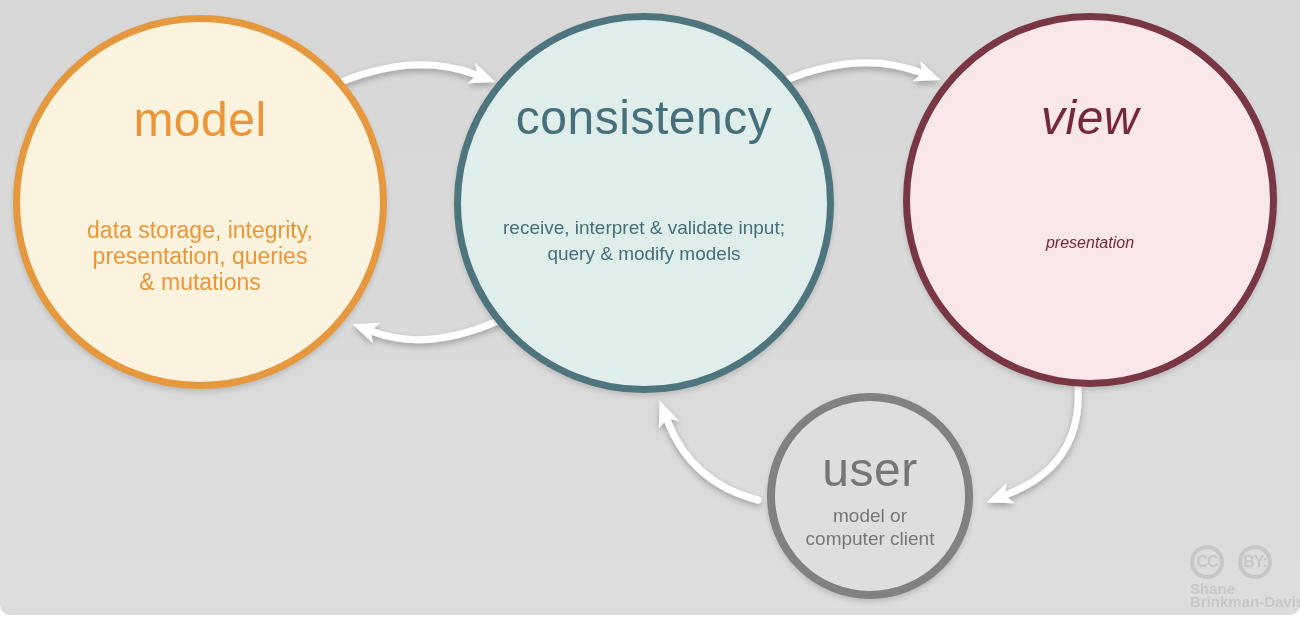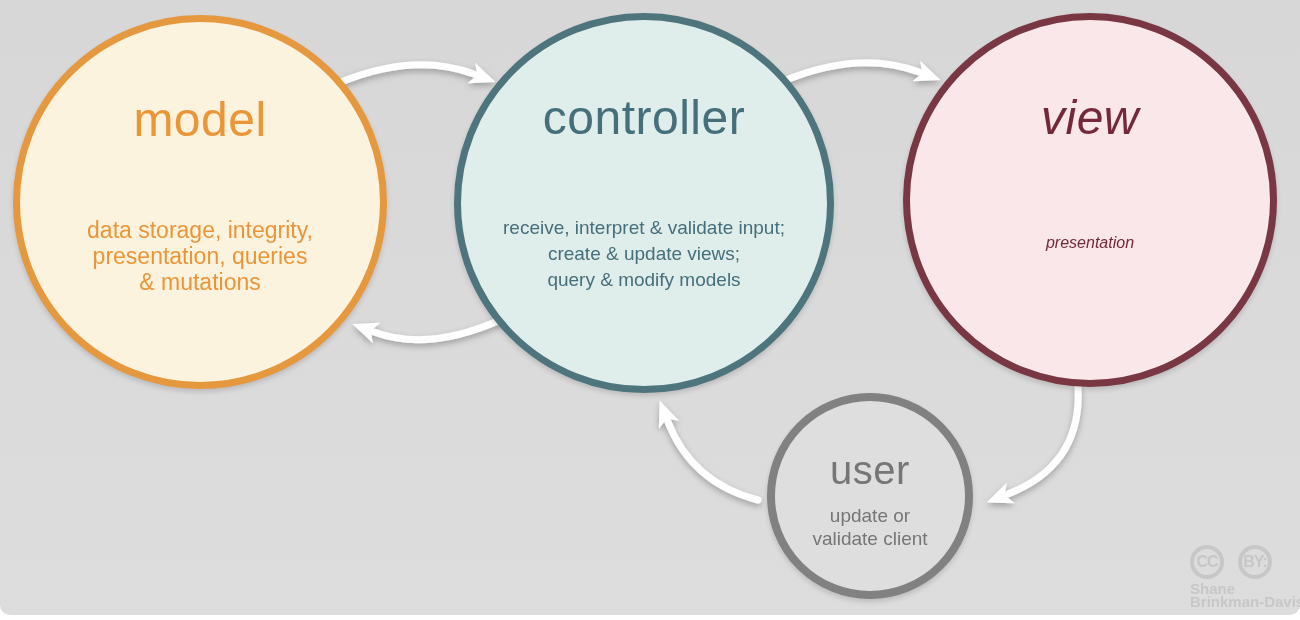--- a/index.html
+++ b/index.html
@@ -61,21 +61,21 @@
   }
 
   .node-model      { left: 13px;  top: 15px;  width: 374px; height: 374px; }
   .node-controller { left: 454px; top: 13px;  width: 380px; height: 380px; }
   .node-view       { left: 903px; top: 13px;  width: 374px; height: 374px; font-style: italic; }
   .node-user       { left: 767px; top: 393px; width: 206px; height: 206px; border-width: 8px; }
 
   .node-model .title,
   .node-controller .title,
   .node-view .title { top: 74px; font-size: 48px; line-height: 48px; }
-  .node-user .title { top: 48px; font-size: 40px; line-height: 42px; }
+  .node-user .title { top: 48px; font-size: 48px; line-height: 42px; }
 
   .node-model .desc      { top: 195px; font-size: 23px; line-height: 26px; }
   .node-controller .desc { top: 195px; font-size: 19px; line-height: 26px; }
   .node-view .desc       { top: 210px; font-size: 16px; line-height: 25px; }
   .node-user .desc       { top: 103px; font-size: 19px; line-height: 23px; }
 
   .attribution {
     position: absolute;
     left: 1190px;
     top: 545px;
@@ -136,40 +136,39 @@
   <div class="node node-model" style="--border: #e6983e; --fill: #fcf3de; --text: #ea9638;">
     <div class="title">model</div>
     <div class="desc">
       <div>data storage, integrity,</div>
       <div>presentation, queries</div>
       <div>&amp; mutations</div>
     </div>
   </div>
 
   <div class="node node-controller" style="--border: #4e757d; --fill: #dfedeb; --text: #456f7a;">
-    <div class="title">controller</div>
+    <div class="title">consistency</div>
     <div class="desc">
       <div>receive, interpret &amp; validate input;</div>
-      <div>create &amp; update views;</div>
       <div>query &amp; modify models</div>
     </div>
   </div>
 
   <div class="node node-view" style="--border: #793744; --fill: #fae7ea; --text: #73293a;">
     <div class="title">view</div>
     <div class="desc">
       <div>presentation</div>
     </div>
   </div>
 
   <div class="node node-user" style="--border: #818181; --fill: #dedede; --text: #767676;">
     <div class="title">user</div>
     <div class="desc">
-      <div>update or</div>
-      <div>validate client</div>
+      <div>model or</div>
+      <div>computer client</div>
     </div>
   </div>
 
   <div class="attribution" style="--attr-color: #c7c7c7;">
     <div class="cc-badges">
       <div class="badge">
         <span>CC</span>
       </div>
       <div class="badge">
         <span>BY:</span>

